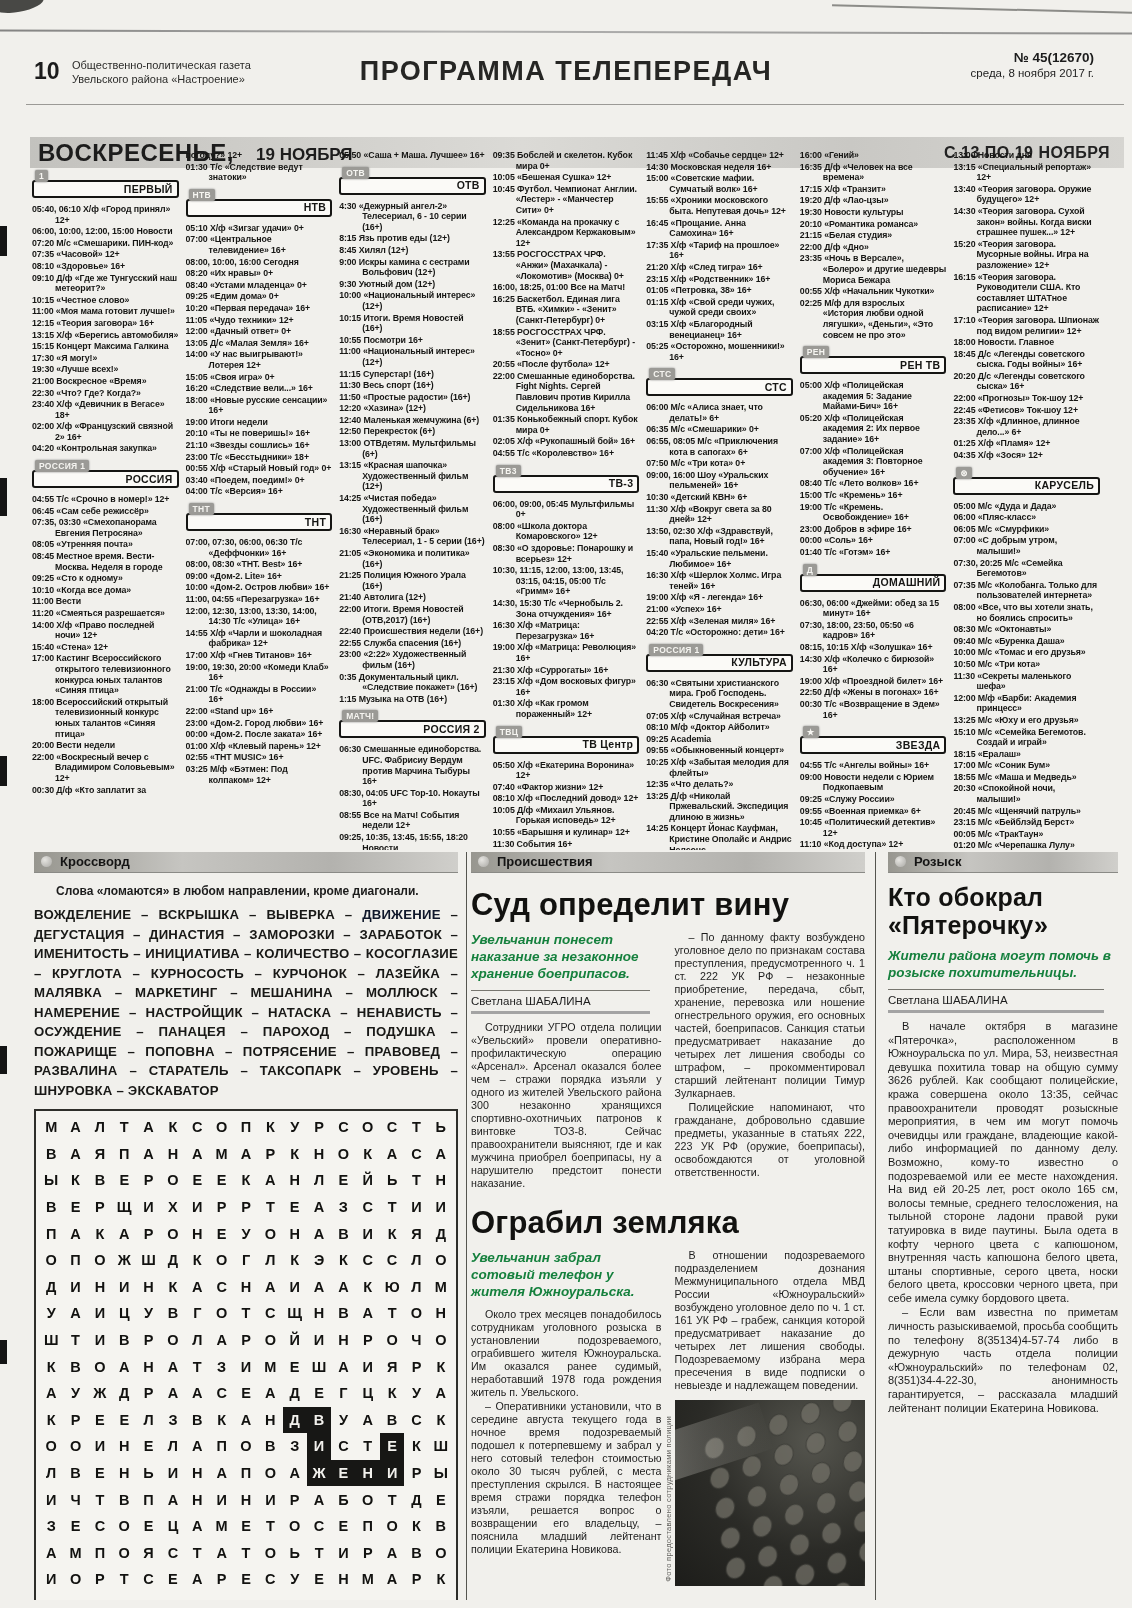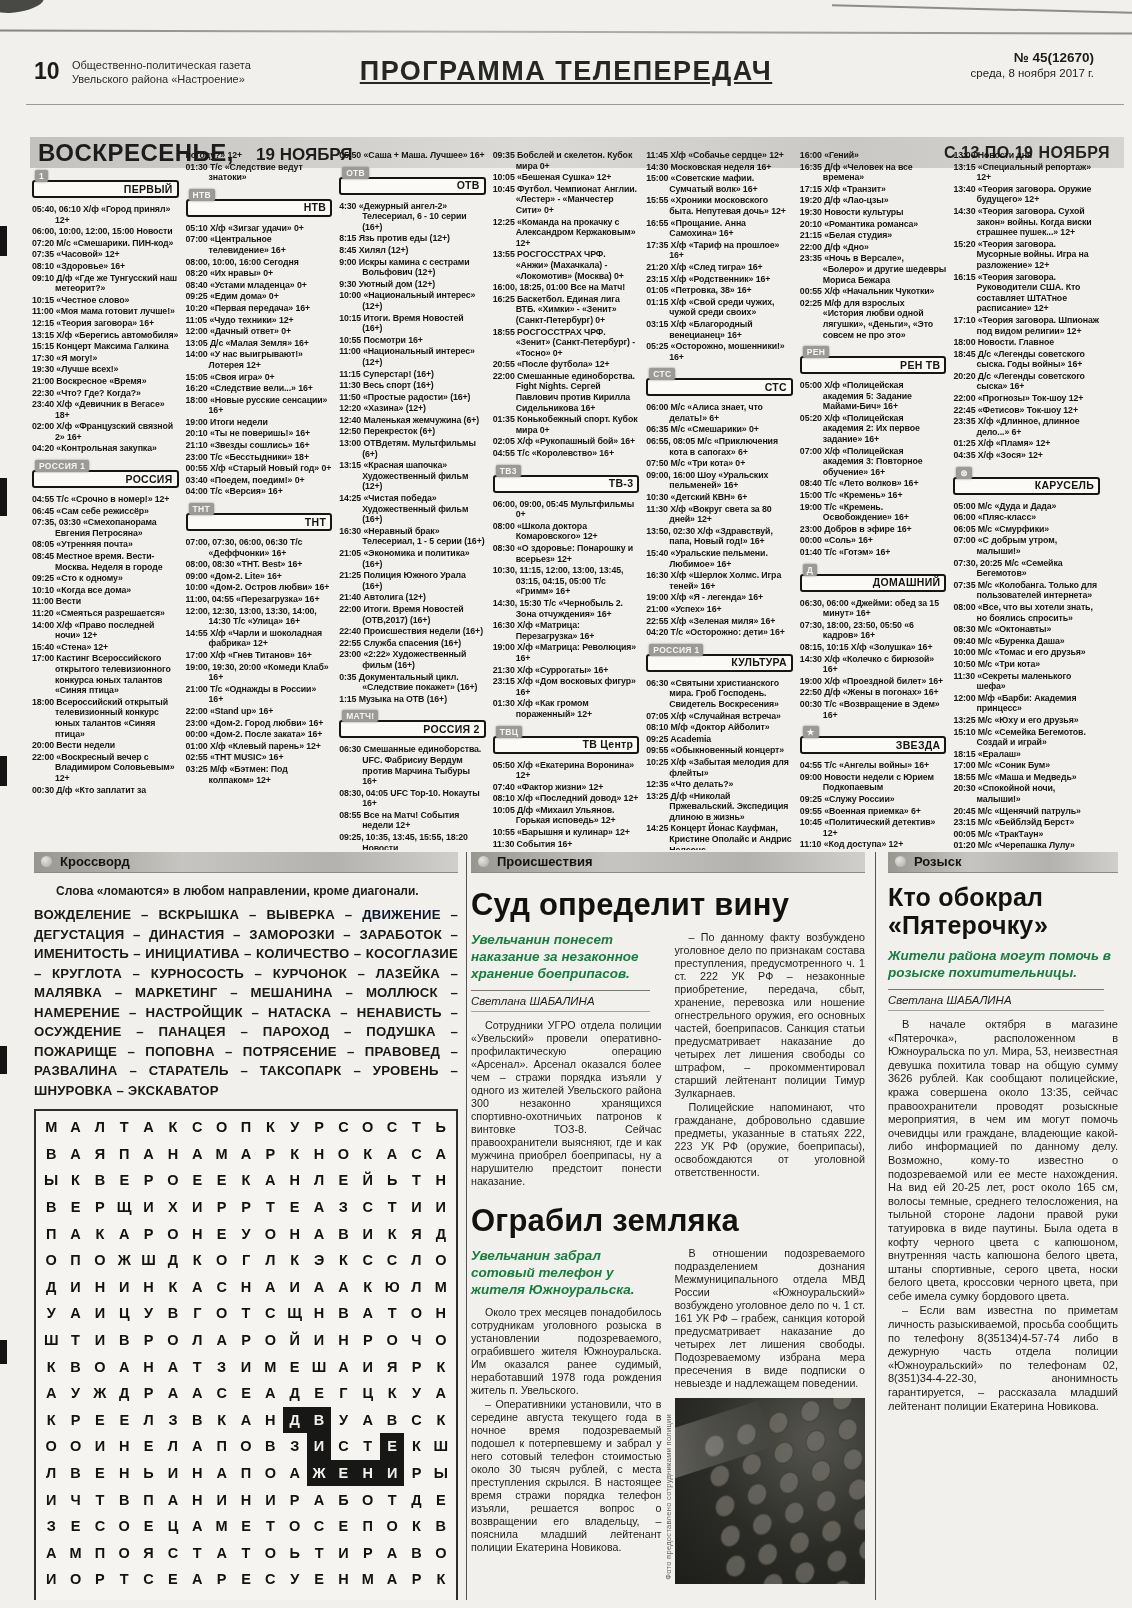--- a/index.html
+++ b/index.html
@@ -11,21 +11,21 @@
   
   .smudge { position:absolute; left:-8px; top:-6px; width:52px; height:18px; background:#2a2a28; border-radius:50%; transform:rotate(-10deg); opacity:.85; }
   .topline { position:absolute; top:31px; left:0; width:100%; height:2px; background:linear-gradient(90deg,#555 0%,#999 40%,#666 100%); opacity:.7; transform:rotate(.15deg); }
   .topline2 { position:absolute; top:8px; right:0; width:300px; height:2px; background:#4a4a46; transform:rotate(1.4deg); opacity:.6; }
   .edge-mark { position:absolute; left:0; width:7px; background:#141414; }
   .mast-rule { position:absolute; top:104px; left:26px; right:8px; height:1px; background:#9b9a96; }
 
   
   .pageno { position:absolute; top:58px; left:34px; font-size:23px; font-weight:800; }
   .paper { position:absolute; top:59px; left:72px; font-size:11px; line-height:13.5px; color:#2b2b29; }
-  .mtitle { position:absolute; top:56px; left:0; width:100%; text-align:center; font-size:27px; font-weight:600; letter-spacing:1.5px; color:#262624;text-decoration:underline; }
+  .mtitle { position:absolute; top:56px; left:0; width:100%; text-align:center; font-size:27px; font-weight:600; letter-spacing:1.5px; color:#262624; }
   .issueblock { position:absolute; top:50px; right:38px; text-align:right; }
   .issue { font-size:13.5px; font-weight:800; }
   .mdate { font-size:11.5px; margin-top:2px; }
 
   
   .day-band { position:absolute; top:113px; left:30px; right:8px; height:31px;
     background:linear-gradient(90deg,#c3c2be 0%,#dbdad6 45%,#c9c8c4 75%,#d6d5d1 100%);
     display:flex; align-items:center;margin-top:24px; }
   .day { font-size:24px; font-weight:800; letter-spacing:.5px; margin-left:8px; }
   .daydate { font-size:17px; font-weight:800; margin-left:22px; padding-top:4px; }
@@ -64,22 +64,22 @@
   .cw-cell { height:26.6px; display:flex; align-items:center; justify-content:center;
     font-weight:800; font-size:14.5px; color:#121210; }
   .cw-cell.hl { background:#171715; color:#f2f1ed; }
 
   
   .art-head { font-size:31px; font-weight:800; letter-spacing:.2px; margin:14px 0 8px 0; color:#121210; }
   .art-head.small { font-size:25px; line-height:28px; margin-top:10px; }
   .art-cols { display:flex; gap:13px; }
   .art-c { flex:1; min-width:0; }
   .art-lead { font-weight:800; font-style:italic; font-size:13.5px; line-height:17px; color:#15803d; }
-  .art-author { font-style:italic; font-size:11.5px; margin:8px 0 7px 0; padding:4px 0 4px 0;
-    border-top:1px solid #77766f; border-bottom:1px solid #a3a3a3; width:94%; }
+  .art-author { font-size:11.5px; margin:8px 0 7px 0; padding:4px 0 4px 0;
+    border-top:1px solid #77766f; border-bottom:3px solid #a3a3a3; width:94%; }
   .art-body p { font-size:10.7px; line-height:13px; text-align:justify; margin:0 0 1px 0; text-indent:14px; }
   .article { margin-bottom:10px; }
 
   
   .photo-wrap { position:relative; margin-top:8px; }
   .photo { width:100%; height:186px; position:relative; overflow:hidden;
     background:radial-gradient(circle at 72% 22%, #55554e 0%, #2b2b27 55%, #1d1d1a 100%); }
   .photo::before { content:""; position:absolute; left:18%; top:6%; width:90%; height:110%;
     background-image:radial-gradient(circle at 50% 45%, #716f66 0 9px, #3a3a35 10px, transparent 11px);
     background-size:34px 30px; transform:rotate(-20deg) skewX(-10deg); opacity:.75; }
@@ -296,21 +296,21 @@
         <div class="tv-item">08:10 Х/ф «Последний довод» 12+</div>
         <div class="tv-item">10:05 Д/ф «Михаил Ульянов. Горькая исповедь» 12+</div>
         <div class="tv-item">10:55 «Барышня и кулинар» 12+</div>
         <div class="tv-item">11:30 События 16+</div>
       </div>
       <div class="tv-col">
         <div class="tv-item">11:45 Х/ф «Собачье сердце» 12+</div>
         <div class="tv-item">14:30 Московская неделя 16+</div>
         <div class="tv-item">15:00 «Советские мафии. Сумчатый волк» 16+</div>
         <div class="tv-item">15:55 «Хроники московского быта. Непутевая дочь» 12+</div>
-        <div class="tv-item">16:55 «Прощание. Анна Самохина» 16+</div>
+        <div class="tv-item">16:45 «Прощание. Анна Самохина» 16+</div>
         <div class="tv-item">17:35 Х/ф «Тариф на прошлое» 16+</div>
         <div class="tv-item">21:20 Х/ф «След тигра» 16+</div>
         <div class="tv-item">23:15 Х/ф «Родственник» 16+</div>
         <div class="tv-item">01:05 «Петровка, 38» 16+</div>
         <div class="tv-item">01:15 Х/ф «Свой среди чужих, чужой среди своих»</div>
         <div class="tv-item">03:15 Х/ф «Благородный венецианец» 16+</div>
         <div class="tv-item">05:25 «Осторожно, мошенники!» 16+</div>
         <div class="ch-bar">
           <span class="ch-logo">СТС</span>
           <span>СТС</span>

